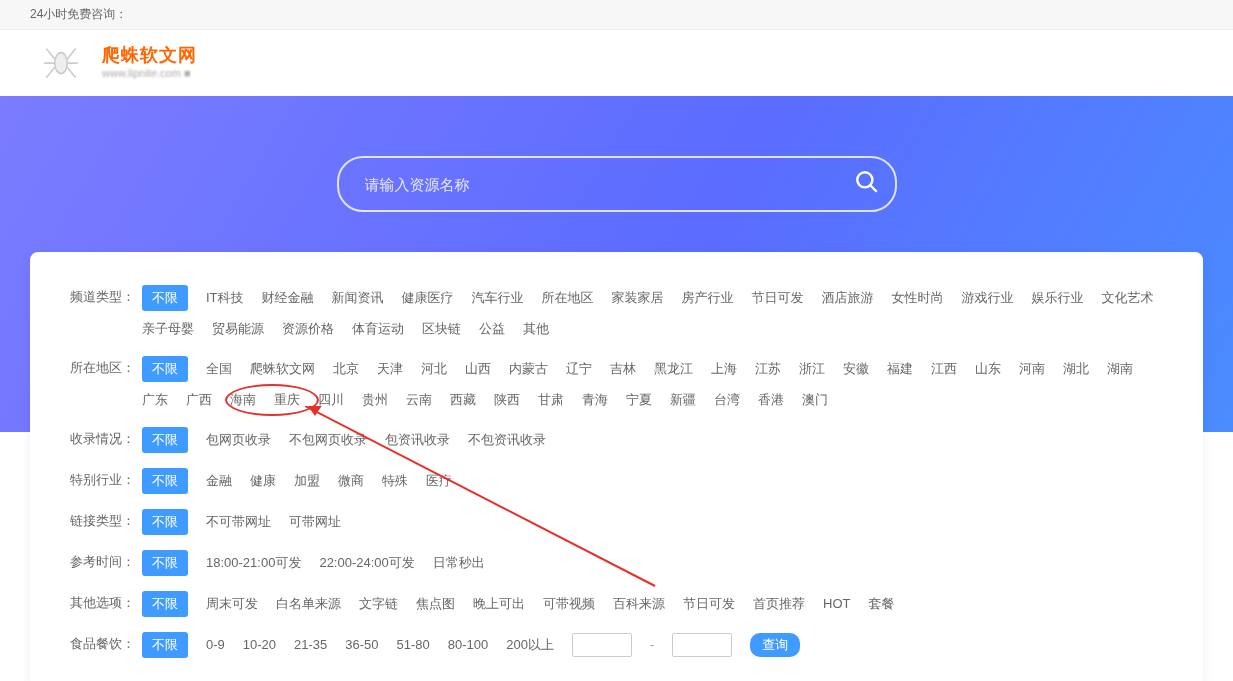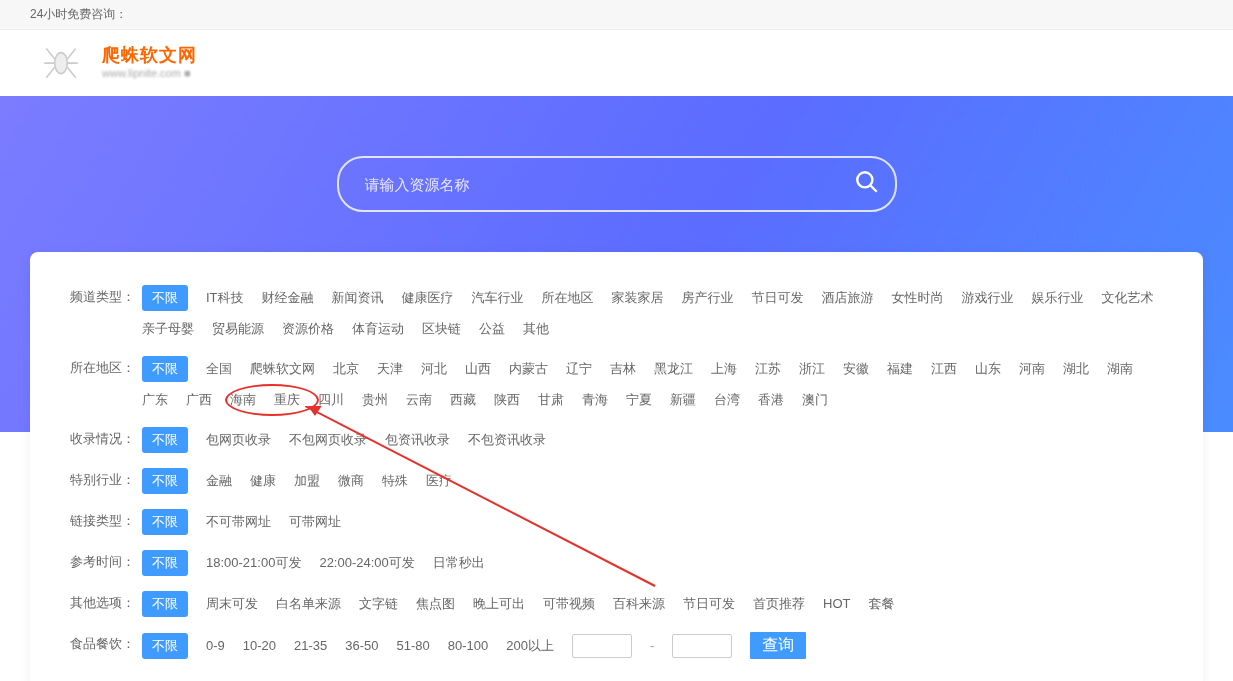--- a/index.html
+++ b/index.html
@@ -21,21 +21,21 @@
 .search-input::placeholder { color: #e8e9ff; }
 .search-btn { position: absolute; right: 10px; top: 6px; width: 40px; height: 40px; background: transparent; border: none; cursor: pointer; display: flex; align-items: center; justify-content: center; }
 .panel { background: #fff; border-radius: 8px; margin: -180px 30px 0; padding: 30px 40px 24px; position: relative; box-shadow: 0 2px 12px rgba(0,0,0,.06); }
 .filter-row { display: flex; align-items: flex-start; margin-bottom: 12px; line-height: 24px; }
 .filter-label { width: 72px; flex-shrink: 0; color: #666; font-size: 13px; padding-top: 3px; }
 .filter-opts { display: flex; flex-wrap: wrap; gap: 6px 18px; align-items: center; flex: 1; padding-top: 3px; }
 .opt { color: #666; cursor: pointer; font-size: 13px; white-space: nowrap; }
 .opt.unlimit { background: #3F9BFF; color: #fff; padding: 1px 10px; border-radius: 3px; }
 .price-input { width: 60px; height: 24px; border: 1px solid #ccc; border-radius: 2px; padding: 0 4px; font-size: 12px; }
 .dash { color: #999; }
-.query-btn { background: #3F9BFF; color: #fff; border: none; padding: 3px 12px; border-radius: 1px; cursor: pointer; font-size: 16px; }
+.query-btn { background: #3F9BFF; color: #fff; border: none; padding: 3px 12px; border-radius: 10px; cursor: pointer; font-size: 13px; }
 .annot { position: absolute; left: 195px; top: 132px; pointer-events: none; }
 .circle { position: absolute; width: 94px; height: 32px; border: 2px solid #e6302b; border-radius: 50%; left: 0; top: 0; }
 .arrow-line { position: absolute; left: 80px; top: 22px; }
 </style>
 </head>
 <body>
 
 <div class="topbar">
   <span>24小时免费咨询：</span>
 </div>

